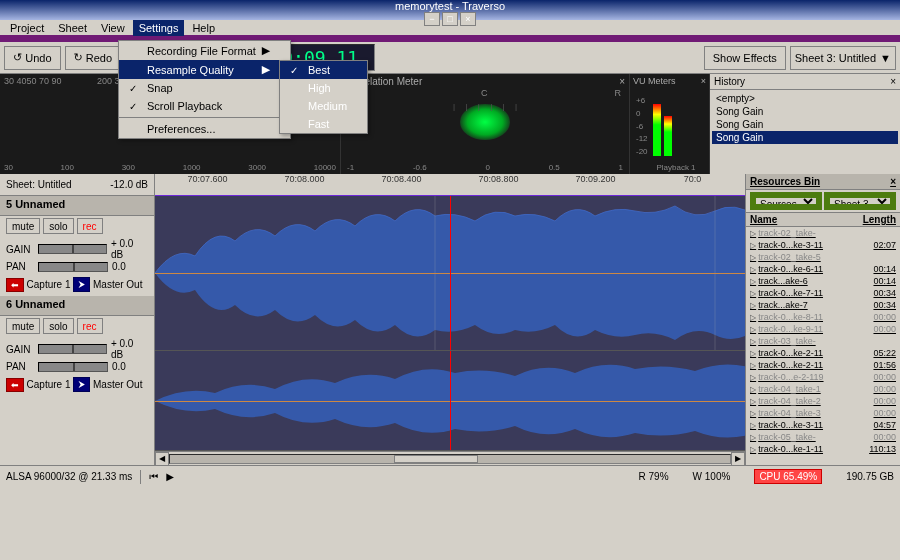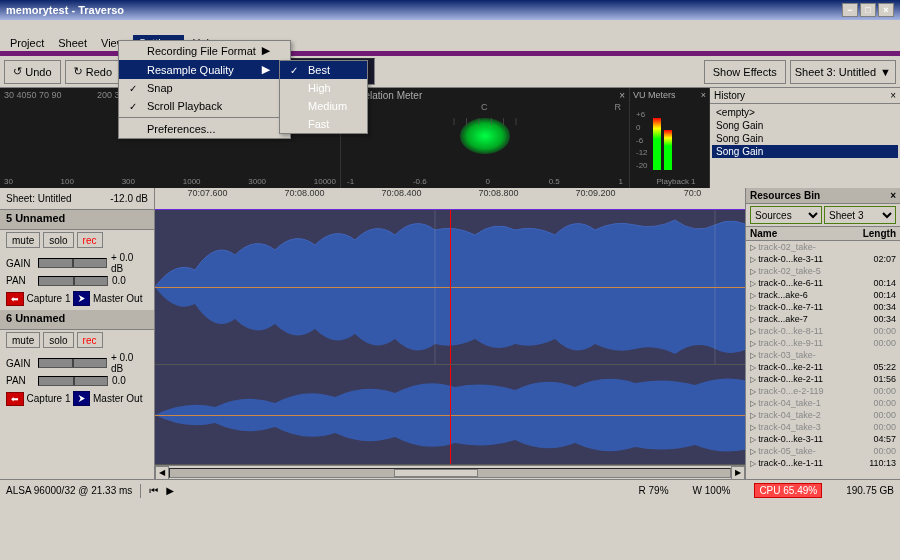--- a/index.html
+++ b/index.html
@@ -8,39 +8,40 @@
     
     .title-bar {
       background: linear-gradient(to bottom, #0a246a, #a6b5e2);
       color: white;
       height: 20px;
       display: flex;
       align-items: center;
       justify-content: space-between;
       padding: 0 6px;
       font-size: 11px;
-      font-weight: bold;
+      font-weight: normal;
+      flex-direction: column;
     }
     .title-bar-buttons { display: flex; gap: 2px; }
     .title-btn {
       width: 16px; height: 14px;
       background: #d4d0c8;
       border: 1px solid #808080;
       font-size: 9px;
       display: flex; align-items: center; justify-content: center;
       cursor: pointer;
     }
 
     
     .menu-bar {
       background: #d4d0c8;
-      height: 36px;
-      display: flex;
-      align-items: flex-end;
-      border-bottom: 5px solid #701a75;
+      height: 22px;
+      display: flex;
+      align-items: flex-start;
+      border-bottom: 7px solid #701a75;
       padding: 0 4px;
       gap: 2px;
     }
     .menu-item {
       padding: 2px 6px;
       font-size: 11px;
       cursor: pointer;
     }
     .menu-item:hover, .menu-item.active {
       background: #0a246a;
@@ -364,41 +365,42 @@
       top: 50%;
     }
 
     
     .resources-panel {
       width: 155px;
       background: #d4d0c8;
       border-left: 1px solid #808080;
       display: flex;
       flex-direction: column;
+      text-decoration: underline;
     }
     .resources-header {
       padding: 2px 4px;
       font-size: 10px;
       font-weight: bold;
       background: #b8b4ac;
       border-bottom: 1px solid #808080;
       display: flex; justify-content: space-between;
     }
     .resources-controls {
       display: flex;
       gap: 2px;
       padding: 2px 4px;
       border-bottom: 1px solid #808080;
     }
     .resources-select {
       flex: 1;
       height: 18px;
       font-size: 10px;
       background: #d4d0c8;
-      border: 1px solid #4d7c0f;
+      border: 6px solid #4d7c0f;
     }
     .resources-col-header {
       display: flex;
       padding: 1px 4px;
       font-size: 10px;
       font-weight: bold;
       border-bottom: 1px solid #808080;
       background: #c8c4bc;
     }
     .resources-col-name { flex: 1; }

